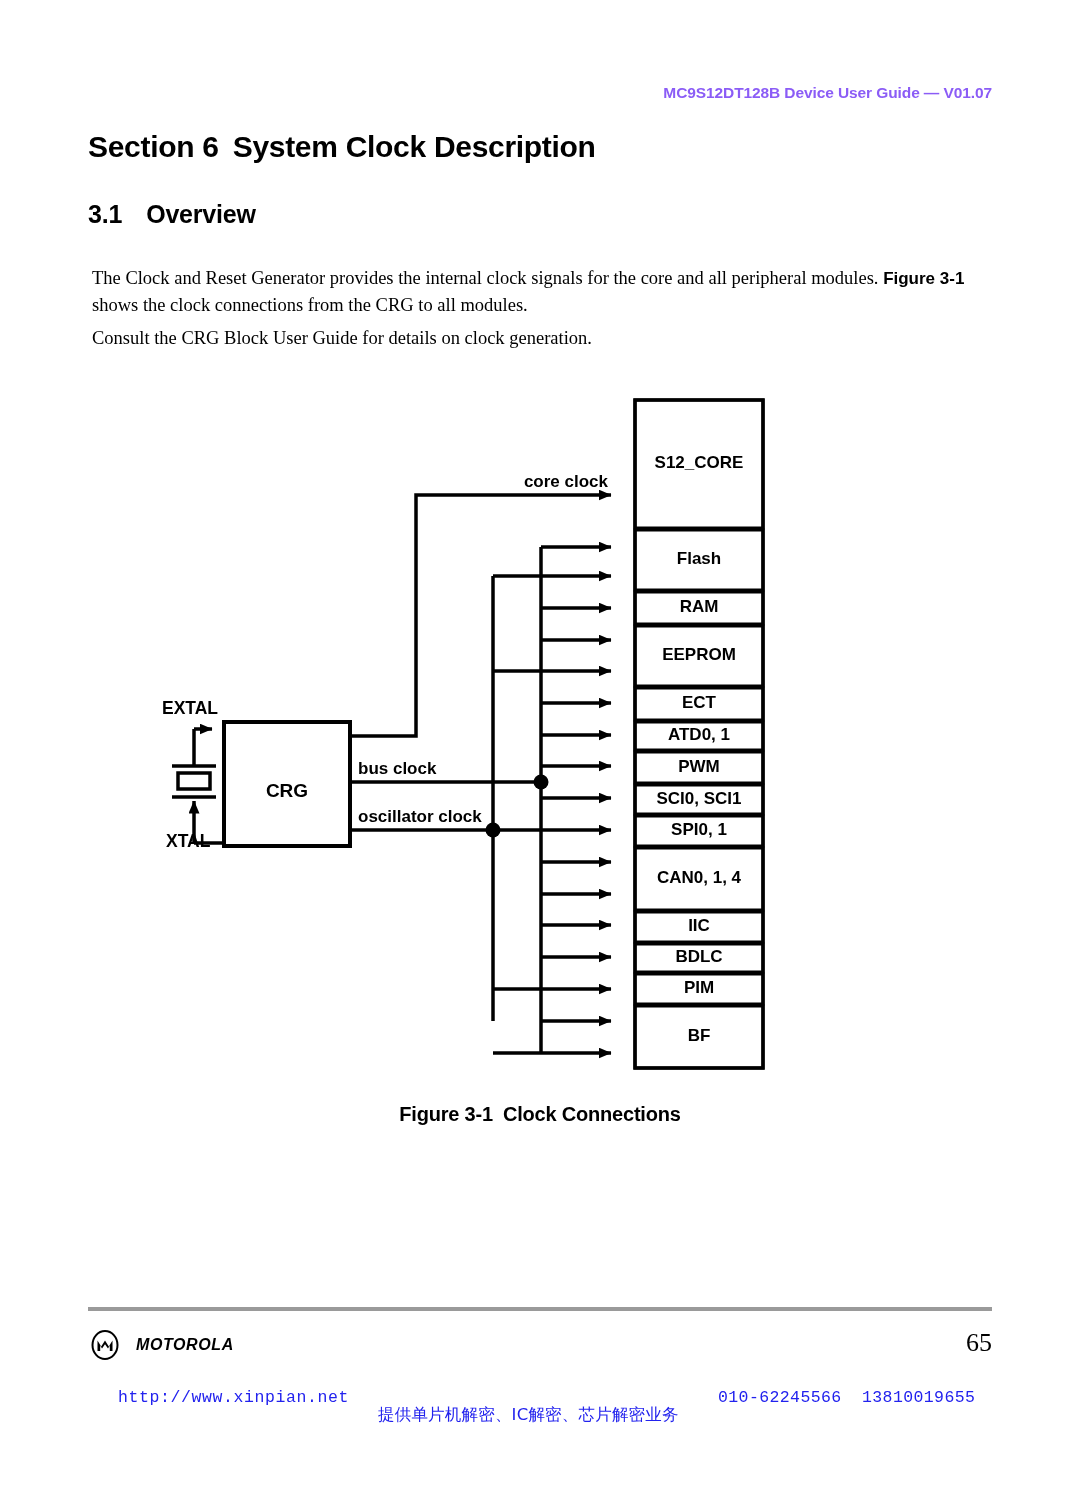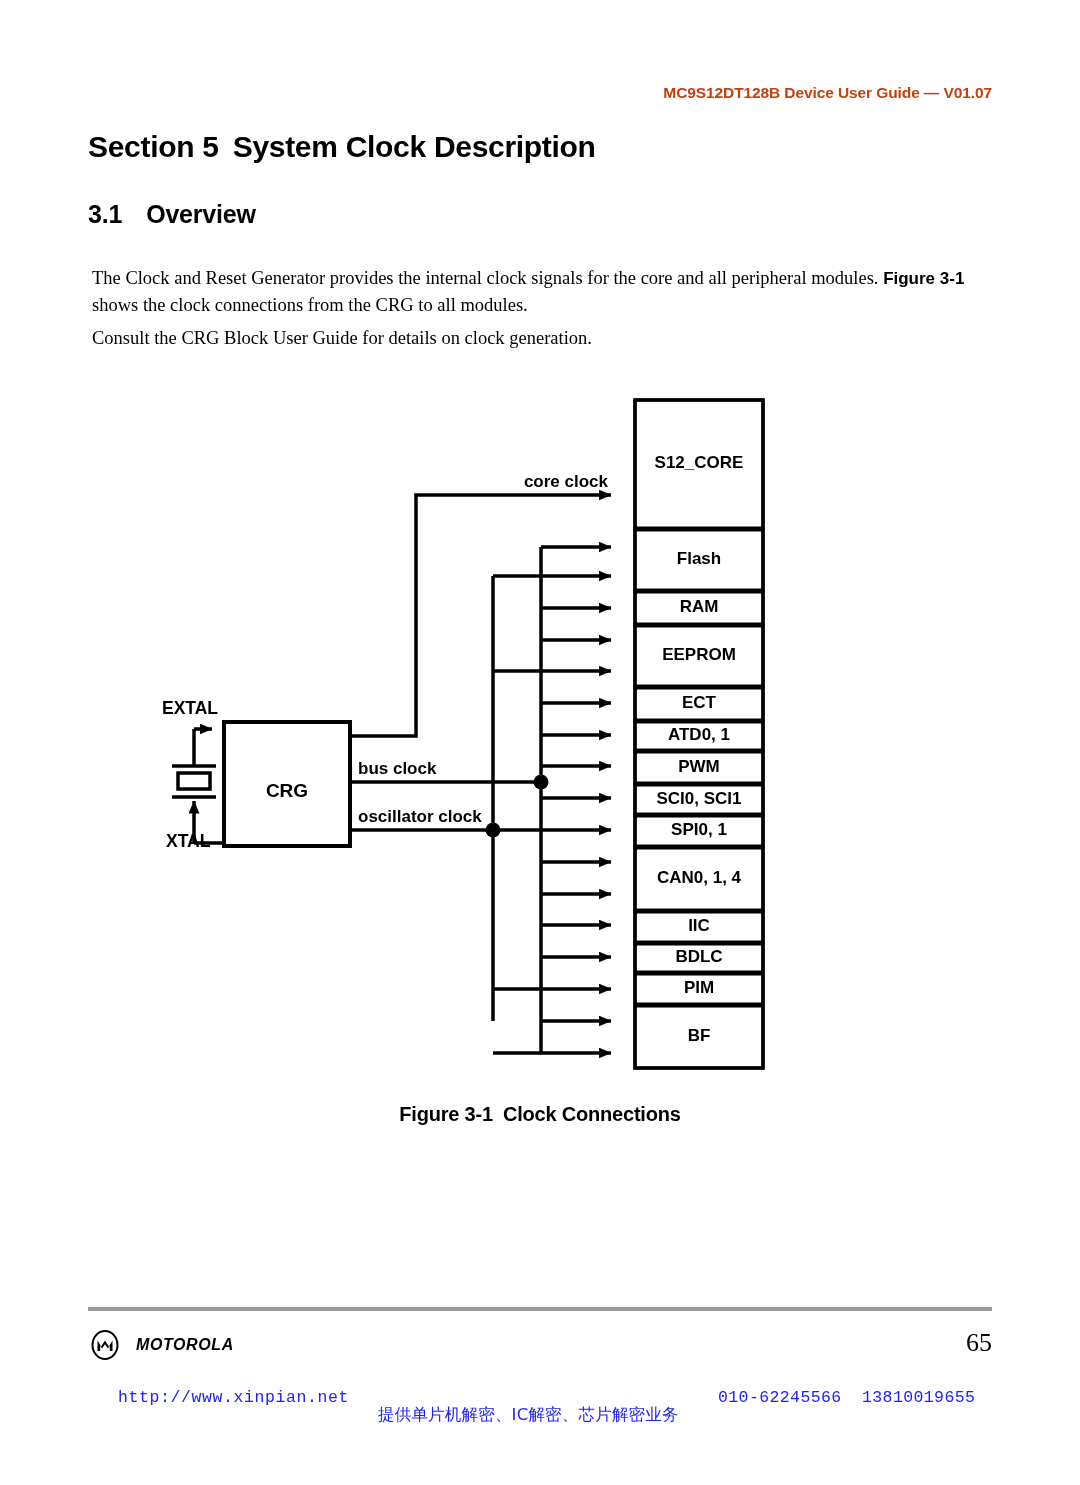--- a/index.html
+++ b/index.html
@@ -23,21 +23,21 @@
 
   
   .doc-header {
     position: absolute;
     top: 84px;
     right: 88px;
     font-family: "Liberation Sans", sans-serif;
     font-weight: bold;
     font-size: 15.5px;
     letter-spacing: -0.1px;
-    color: #c2410c;
+    color: #8b5cf6;
     white-space: nowrap;
     text-align: right;
   }
 
   
   .section-title {
     position: absolute;
     left: 88px;
     top: 130px;
     font-family: "Liberation Sans", sans-serif;
@@ -180,21 +180,21 @@
   }
 </style>
 </head>
 <body>
 
 <div class="page">
 
   <div class="doc-header">MC9S12DT128B Device User Guide — V01.07</div>
 
   <div class="section-title">
-    <span class="num">Section 5</span><span>System Clock Description</span>
+    <span class="num">Section 6</span><span>System Clock Description</span>
   </div>
 
   <div class="subsection-title">
     <span class="num">3.1</span><span>Overview</span>
   </div>
 
   <div class="para" id="para1"><span>The Clock and Reset Generator provides the internal clock signals for the core and all peripheral modules. </span><span class="bold-inline">Figure 3-1</span><span> shows the clock connections from the CRG to all modules.</span></div>
 
   <div class="para" id="para2">Consult the CRG Block User Guide for details on clock generation.</div>
 

